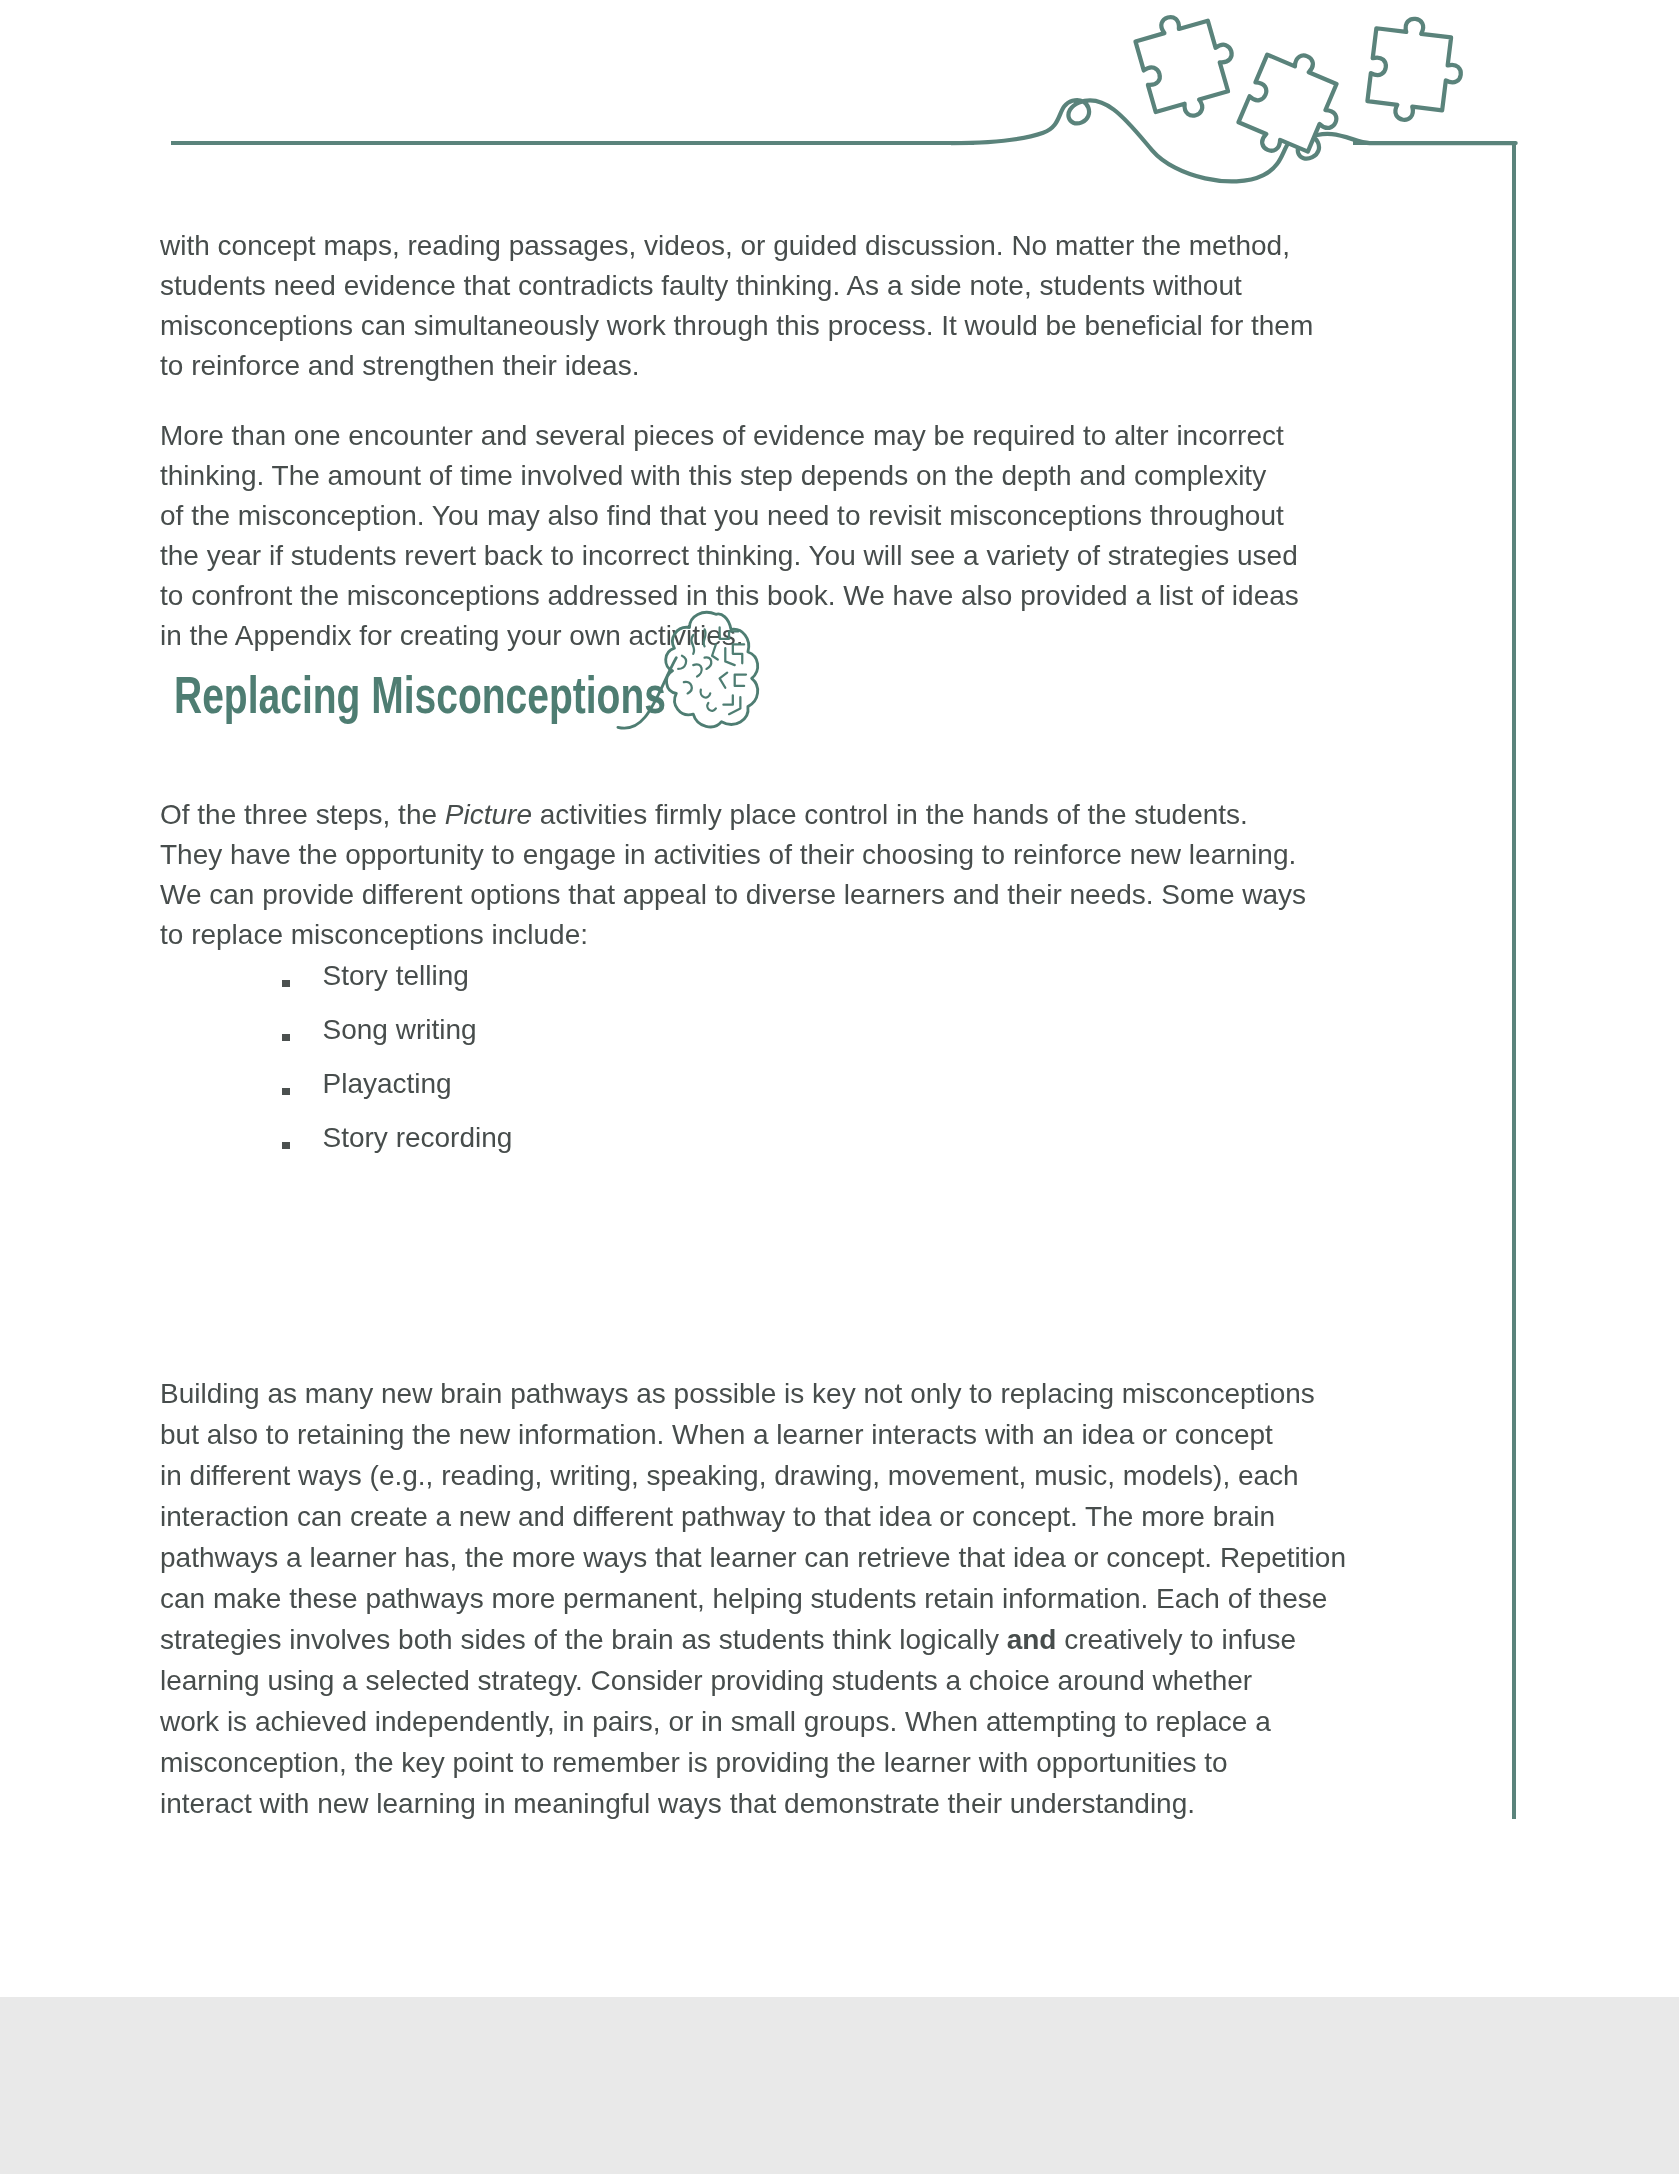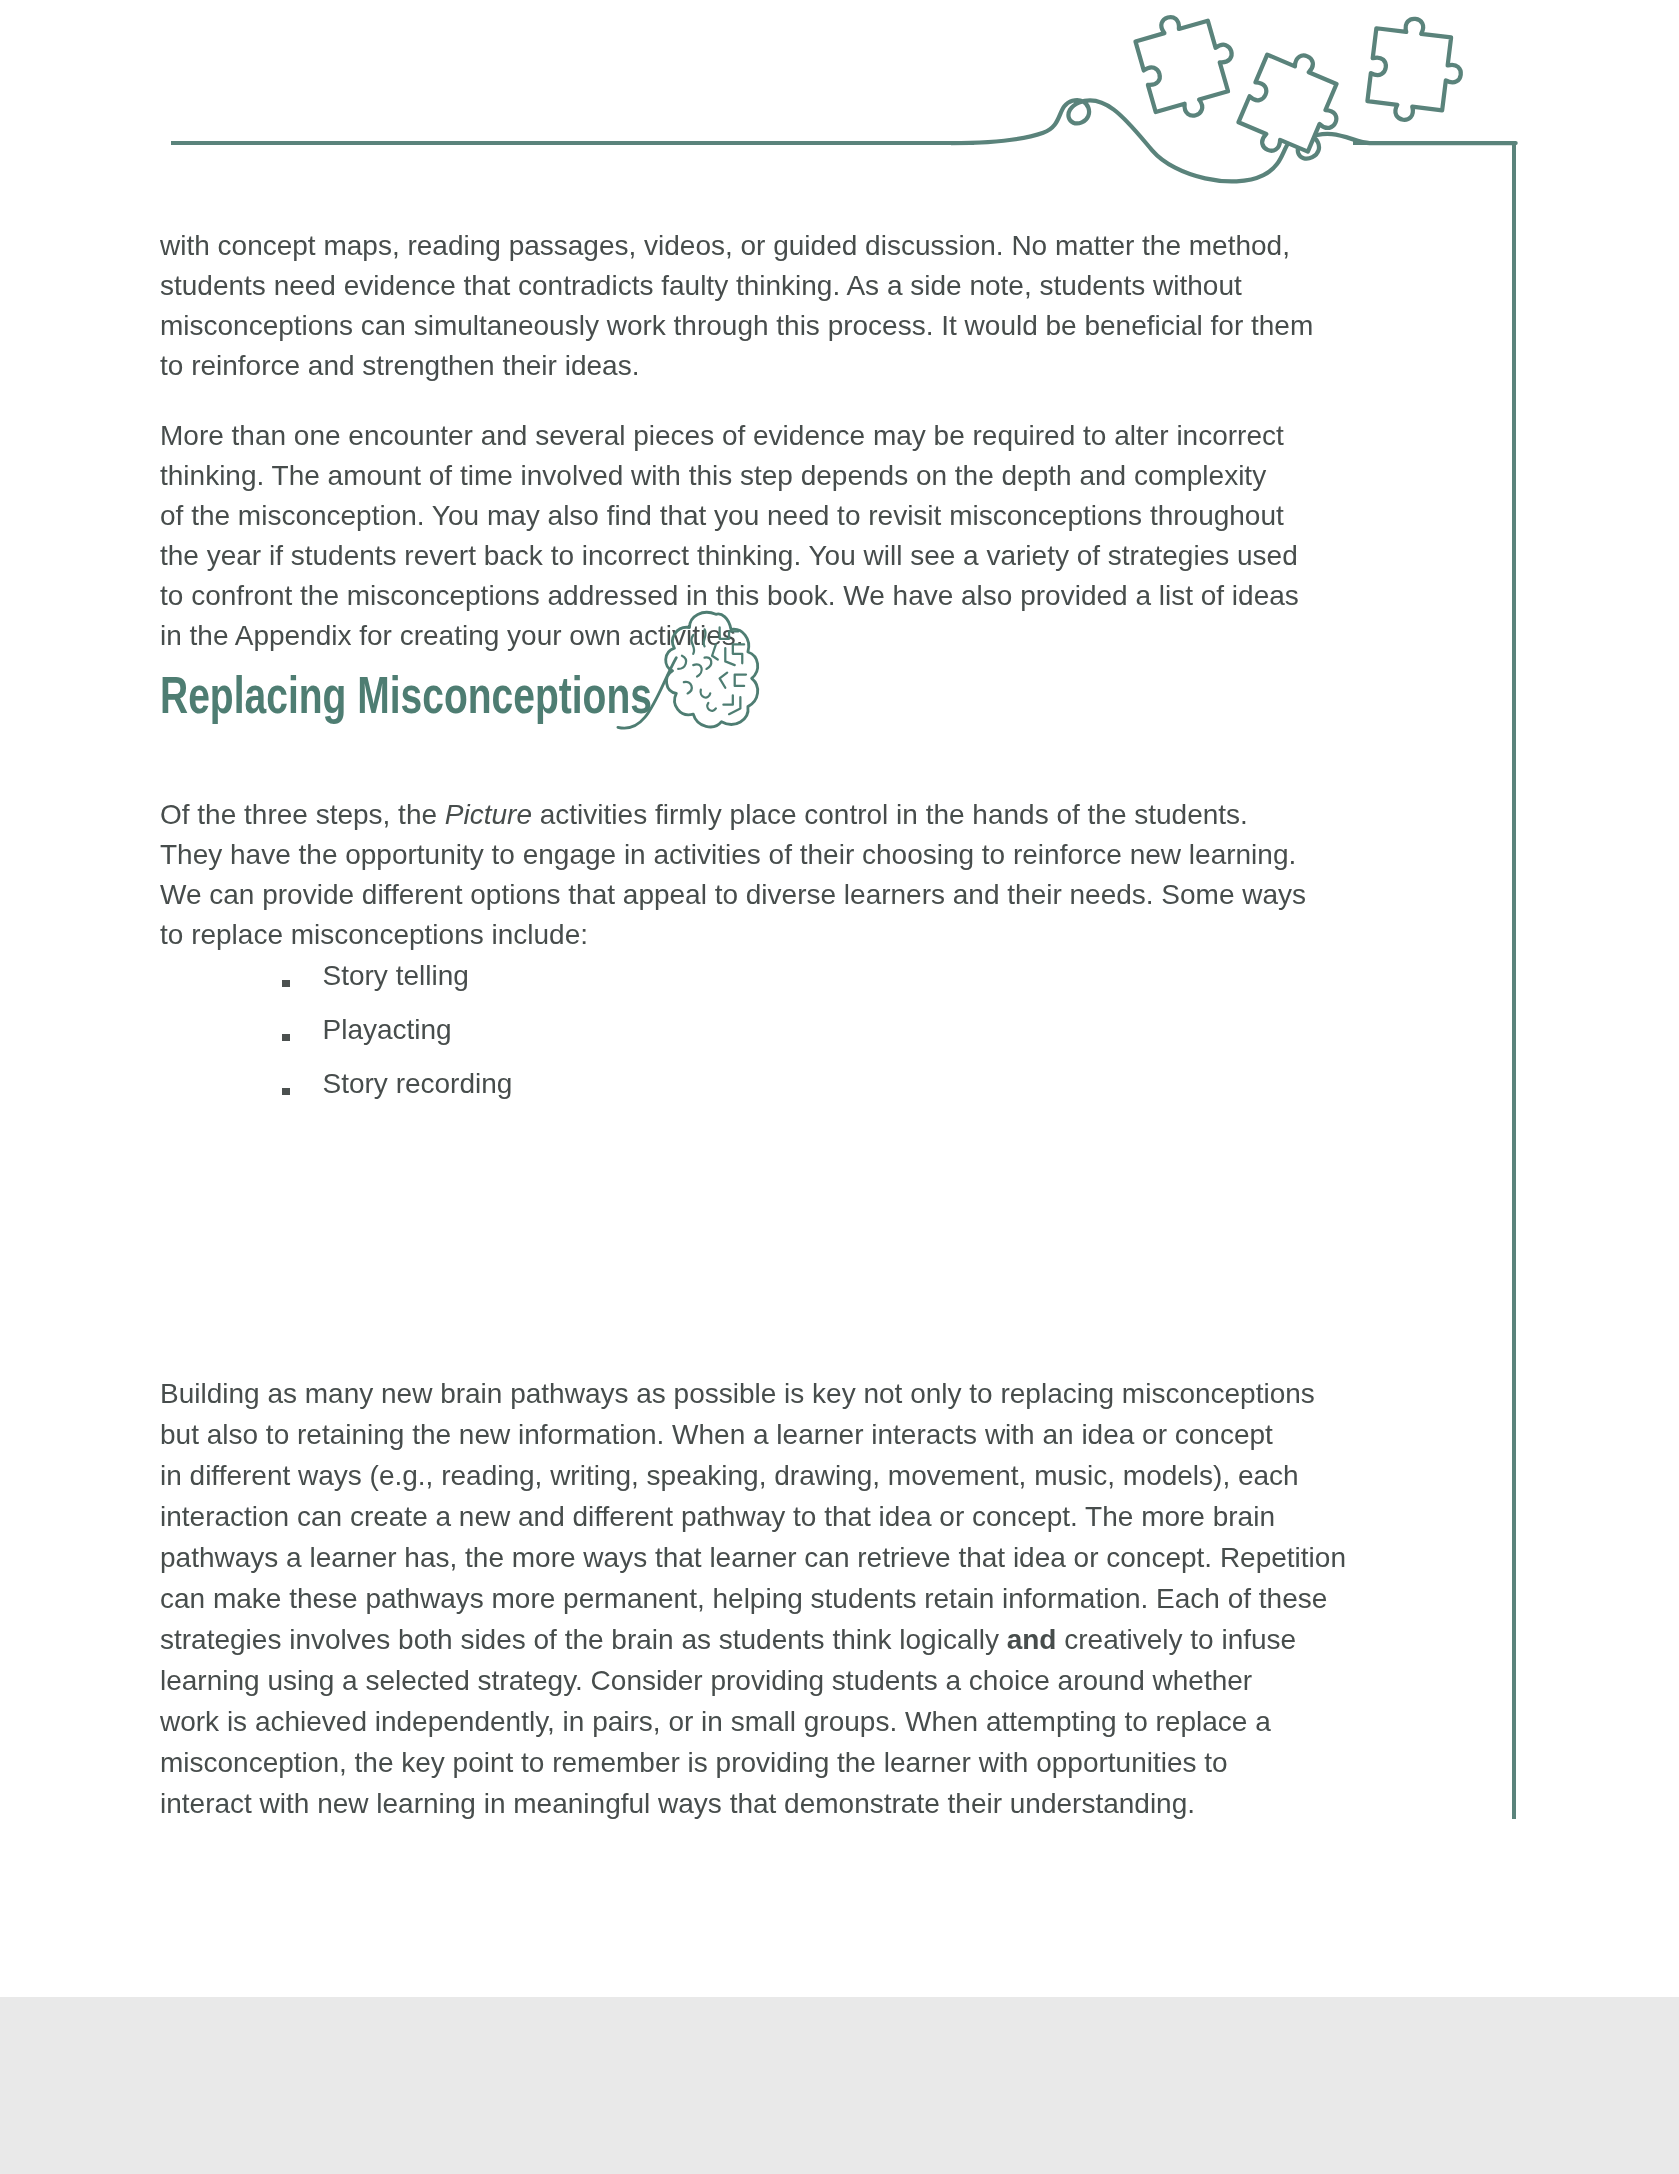--- a/index.html
+++ b/index.html
@@ -30,21 +30,21 @@
     font-size:28px;line-height:40px;letter-spacing:0px;
     color:var(--body-text);
   }
   .para strong{font-weight:bold;}
   .para em{font-style:italic;}
   .p1{top:198px;}
   .p2{top:388px;}
   .p3{top:767px;}
   .p4{top:1345px;line-height:41px;}
   .section-heading{
-    position:absolute;left:160px;top:665px;
+    position:absolute;left:174px;top:665px;
     margin:0;white-space:nowrap;
   }
   .section-heading .hx{
     display:inline-block;
     transform:scaleX(0.75);transform-origin:left center;
     font-size:52px;font-weight:bold;letter-spacing:0px;
     color:var(--heading-teal);
     font-family:"Liberation Sans",sans-serif;
   }
   .brain-art{position:absolute;left:614px;top:603px;}
@@ -130,20 +130,24 @@
 
   <p class="para p3">Of the three steps, the <em>Picture</em> activities firmly place control in the hands of the students.<br>They have the opportunity to engage in activities of their choosing to reinforce new learning.<br>We can provide different options that appeal to diverse learners and their needs. Some ways<br>to replace misconceptions include:</p>
 
   <ul class="bullet-list">
       <li>
         <span class="bullet-marker"></span>
         <span class="bullet-text">Story telling</span>
       </li>
       <li>
         <span class="bullet-marker"></span>
+        <span class="bullet-text">Song writing</span>
+      </li>
+      <li>
+        <span class="bullet-marker"></span>
         <span class="bullet-text">Playacting</span>
       </li>
       <li>
         <span class="bullet-marker"></span>
         <span class="bullet-text">Story recording</span>
       </li>
     </ul>
 
   <p class="para p4">Building as many new brain pathways as possible is key not only to replacing misconceptions<br>but also to retaining the new information. When a learner interacts with an idea or concept<br>in different ways (e.g., reading, writing, speaking, drawing, movement, music, models), each<br>interaction can create a new and different pathway to that idea or concept. The more brain<br>pathways a learner has, the more ways that learner can retrieve that idea or concept. Repetition<br>can make these pathways more permanent, helping students retain information. Each of these<br>strategies involves both sides of the brain as students think logically <strong>and</strong> creatively to infuse<br>learning using a selected strategy. Consider providing students a choice around whether<br>work is achieved independently, in pairs, or in small groups. When attempting to replace a<br>misconception, the key point to remember is providing the learner with opportunities to<br>interact with new learning in meaningful ways that demonstrate their understanding.</p>
 

